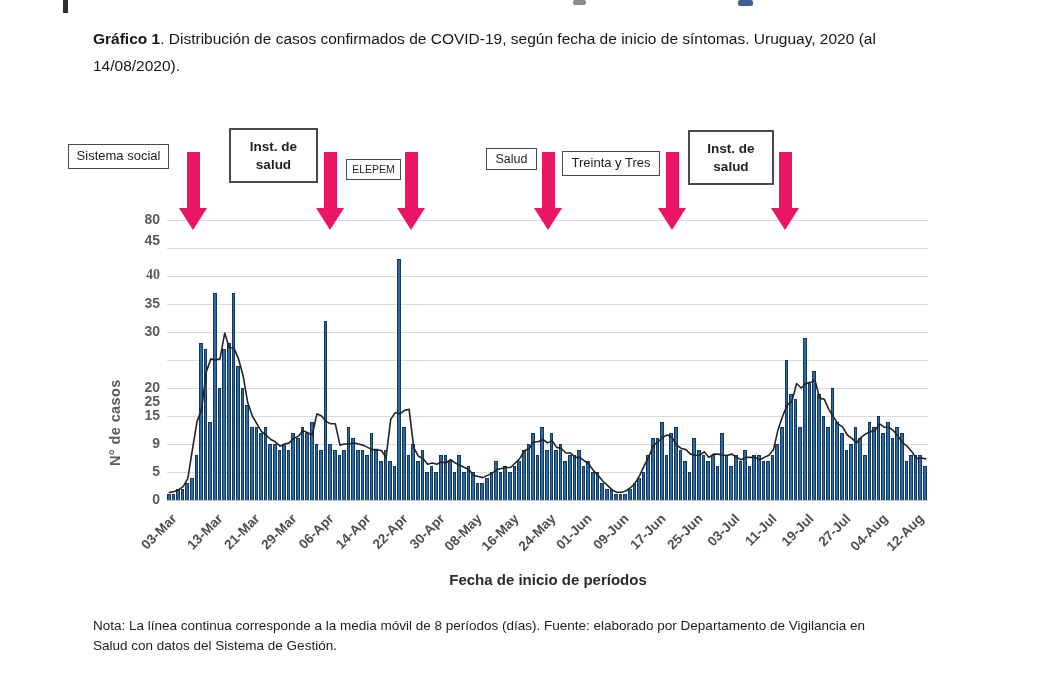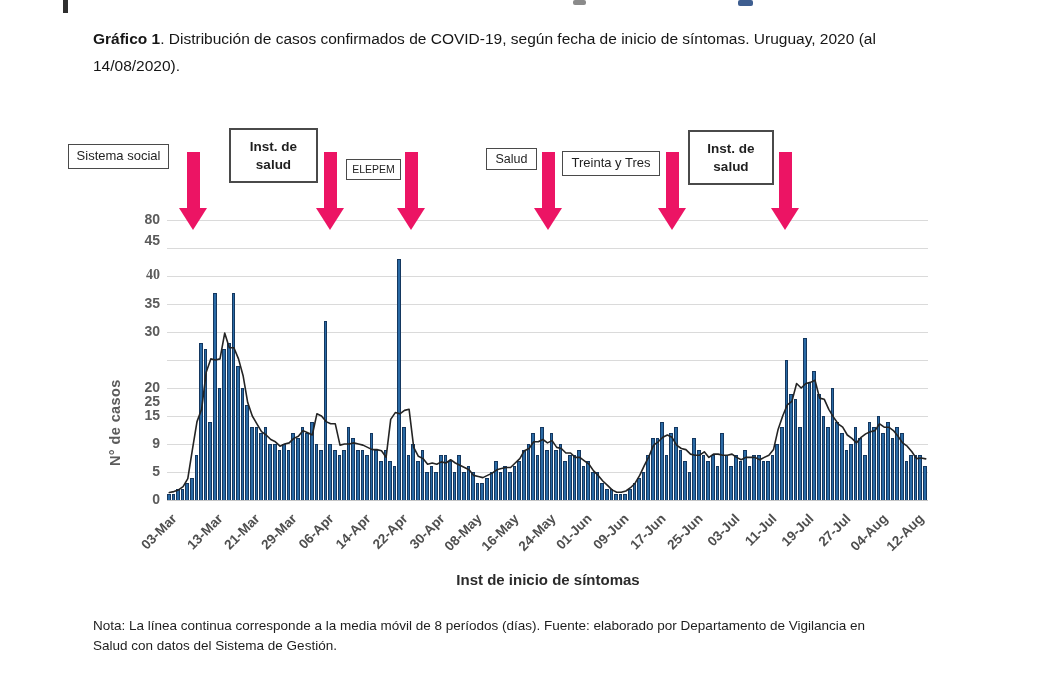--- a/index.html
+++ b/index.html
@@ -316,16 +316,16 @@
       <div class="xtick" style="left: 547.294px; top: 511px;">09-Jun</div>
       <div class="xtick" style="left: 584.191px; top: 511px;">17-Jun</div>
       <div class="xtick" style="left: 621.088px; top: 511px;">25-Jun</div>
       <div class="xtick" style="left: 657.985px; top: 511px;">03-Jul</div>
       <div class="xtick" style="left: 694.882px; top: 511px;">11-Jul</div>
       <div class="xtick" style="left: 731.779px; top: 511px;">19-Jul</div>
       <div class="xtick" style="left: 768.676px; top: 511px;">27-Jul</div>
       <div class="xtick" style="left: 805.573px; top: 511px;">04-Aug</div>
       <div class="xtick" style="left: 842.47px; top: 511px;">12-Aug</div>
     </div>
-  <div class="xlabel">Inst de inicio de síntomas</div>
+  <div class="xlabel">Fecha de inicio de períodos</div>
 </div>
 
 <p class="footnote">Nota: La línea continua corresponde a la media móvil de 8 períodos (días). Fuente: elaborado por Departamento de Vigilancia en Salud con datos del Sistema de Gestión.</p>
 
 </body></html>

